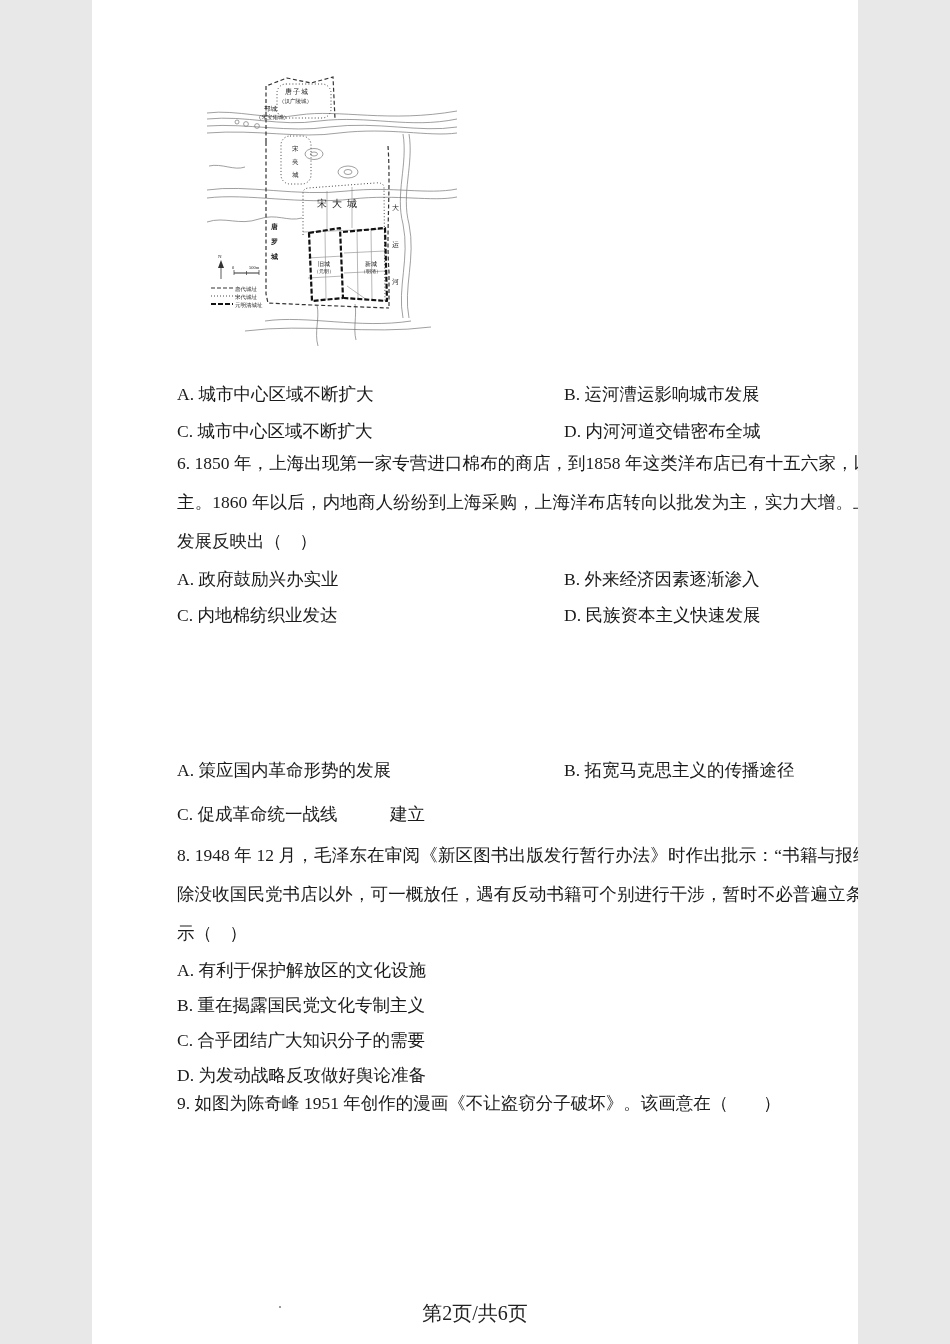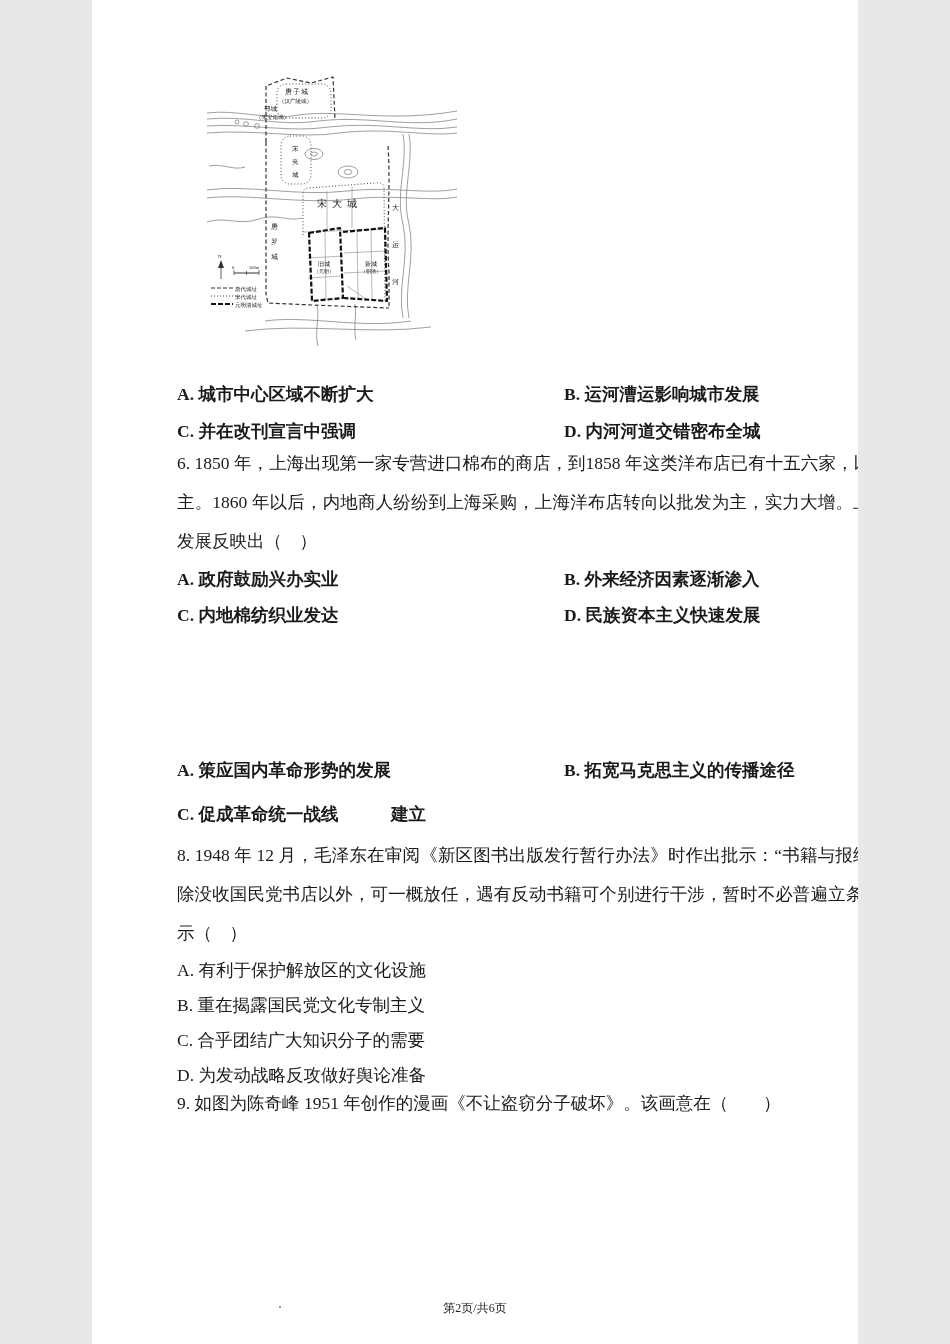--- a/index.html
+++ b/index.html
@@ -3,41 +3,41 @@
 <meta charset="utf-8">
 <style>
   html,body{margin:0;padding:0;background:#e8e8e8;}
   .page{
     position:relative;width:766px;height:1344px;margin:0 auto;background:#ffffff;
     font-family:"Liberation Serif","DejaVu Serif",serif;color:#1a1a1a;overflow:hidden;
   }
   .stem{position:absolute;left:85px;width:782px;font-size:17.5px;line-height:39px;
     text-align:justify;text-justify:inter-ideograph;}
   .optgrid{position:absolute;left:85px;width:790px;display:grid;grid-template-columns:387px 1fr;}
-  .optgrid .opt{font-size:17.5px;font-weight:bold;}
+  .optgrid .opt{font-size:17.5px;}
   .lh37 .opt{line-height:37px;}
   .lh36 .opt{line-height:36px;}
   .lh44 .opt{line-height:44px;}
   .optcol{position:absolute;left:85px;}
   .optcol .opt{font-size:17.5px;line-height:35px;}
-  .footer{position:absolute;top:1300px;left:0;width:100%;text-align:center;font-size:12px;color:#222;}
+  .footer{position:absolute;top:1300px;left:0;width:100%;text-align:center;font-size:20px;color:#222;}
   .stray-dot{position:absolute;left:187px;top:1306px;width:2px;height:2px;background:#9a9a9a;}
 
   
   .map-figure{position:absolute;left:115px;top:72px;width:250px;height:275px;}
   .map-figure svg{position:absolute;left:0;top:0;}
   .mlabel{position:absolute;color:#222;white-space:nowrap;}
   .mvert{white-space:normal;word-break:break-all;}
   .ml-tangzi{left:78px;top:15px;font-size:7px;letter-spacing:1px;}
   .ml-tangzi-sub{left:72px;top:26px;font-size:5.5px;}
   .ml-han{left:57px;top:33px;font-size:6.5px;}
   .ml-han-sub{left:49px;top:42px;font-size:5.5px;}
   .ml-songjia{left:85px;top:70px;font-size:6.5px;width:8px;line-height:13px;}
   .ml-songda{left:110px;top:125px;font-size:10px;letter-spacing:5px;}
-  .ml-tangluo{left:64px;top:148px;font-size:7px;width:8px;line-height:15px;}
+  .ml-tangluo{left:64px;top:148px;font-size:7px;width:8px;line-height:15px;font-weight:bold;}
   .ml-jiu{left:103px;top:188px;width:28px;text-align:center;font-size:6px;line-height:8px;}
   .ml-jiu .sub,.ml-xin .sub{font-size:5px;display:block;}
   .ml-jiu .nm,.ml-xin .nm{display:block;}
   .ml-xin{left:150px;top:188px;width:28px;text-align:center;font-size:6px;line-height:8px;}
   .ml-canal{left:185px;top:118px;font-size:7px;width:9px;line-height:37px;}
   .map-figure text{font-family:"Liberation Serif","DejaVu Serif",serif;fill:#222;}
 </style>
 </head>
 <body>
 
@@ -140,21 +140,21 @@
     <div class="mlabel ml-xin">
       <span class="nm">新城</span>
       <span class="sub">（明清）</span>
     </div>
     <div class="mlabel mvert ml-canal">大运河</div>
   </div>
 
   <div class="optgrid lh37" style="top:376px;">
     <div class="opt">A. 城市中心区域不断扩大</div>
     <div class="opt">B. 运河漕运影响城市发展</div>
-    <div class="opt">C. 并在改刊宣言中强调</div>
+    <div class="opt">C. 城市中心区域不断扩大</div>
     <div class="opt">D. 内河河道交错密布全城</div>
   </div>
 
   <div class="stem" style="top:444px;">6. 1850 年，上海出现第一家专营进口棉布的商店，到1858 年这类洋布店已有十五六家，以门市零售为主。1860 年以后，内地商人纷纷到上海采购，上海洋布店转向以批发为主，实力大增。上海洋布店的发展反映出（　）</div>
   <div class="optgrid lh36" style="top:561px;">
     <div class="opt">A. 政府鼓励兴办实业</div>
     <div class="opt">B. 外来经济因素逐渐渗入</div>
     <div class="opt">C. 内地棉纺织业发达</div>
     <div class="opt">D. 民族资本主义快速发展</div>
   </div>

